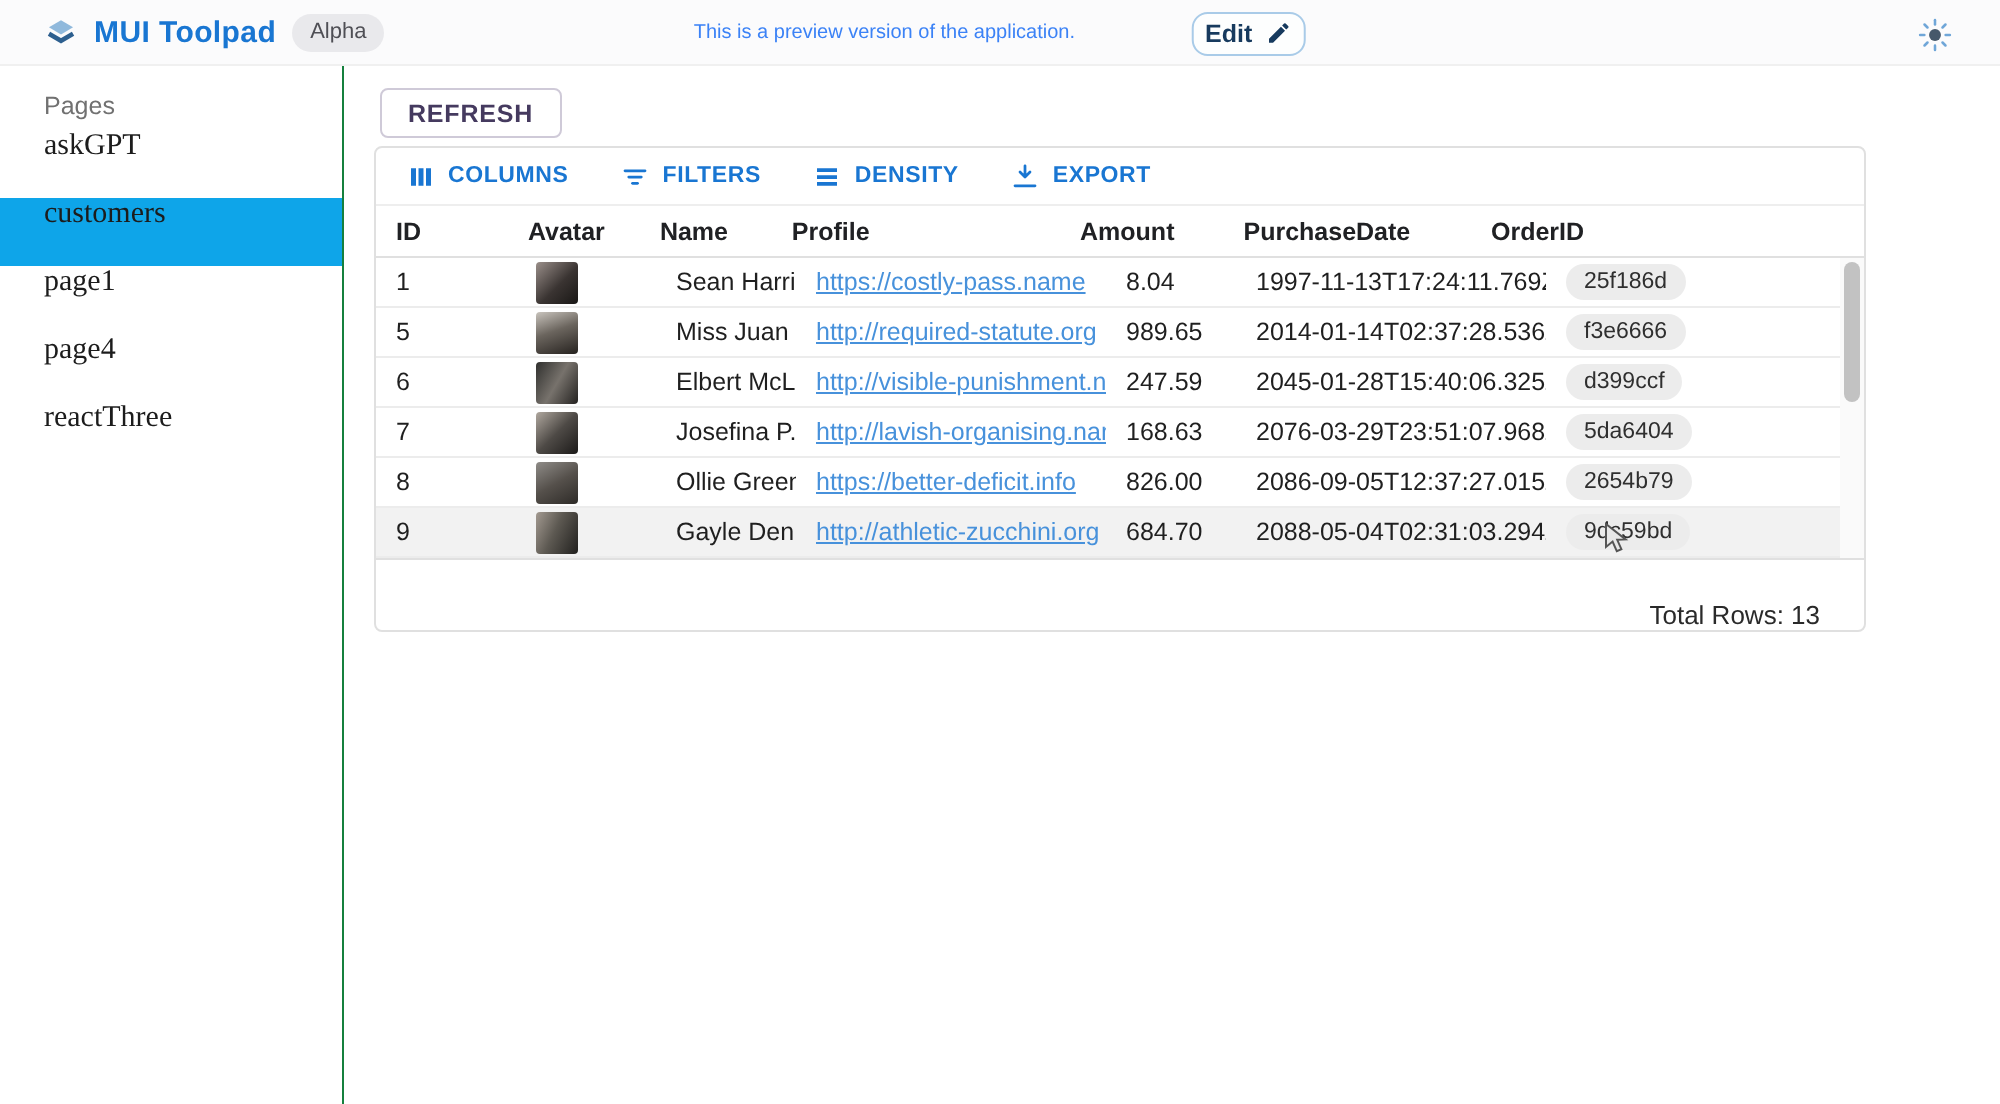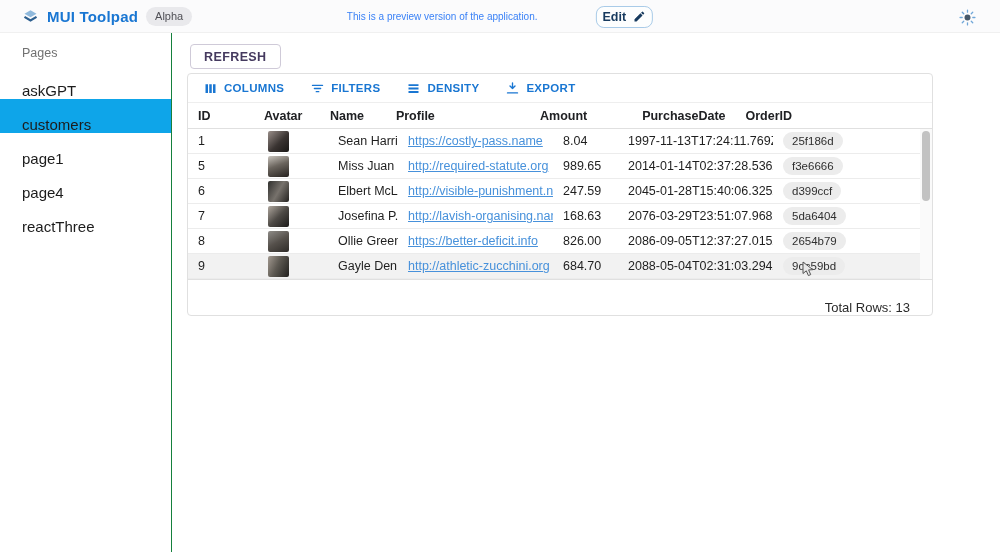--- a/index.html
+++ b/index.html
@@ -33,22 +33,22 @@
     background:transparent; border:none; cursor:pointer; display:flex; align-items:center; justify-content:center;
   }
 
   
   .sidebar {
     position:absolute; left:0; top:33px; width:172px; bottom:0;
     background:#ffffff; border-right:1px solid #15803d; padding-top:8px;
   }
   .section-label { color:#717171; font-size:12.5px; padding:5px 0 5px 22px; height:24px; }
   .nav-item {
-    height:34px; display:flex; align-items:flex-end; padding-left:22px;
-    font-size:15px; color:#1c1c1c; cursor:pointer;
+    height:34px; display:flex; align-items:flex-start; padding-left:22px;
+    font-size:15px; color:#1c1c1c; cursor:pointer;font-family:Liberation Serif, serif;
   }
   .nav-item.selected { background:#0ea5e9; }
 
   
   .main { position:absolute; left:172px; top:33px; right:0; bottom:0; background:#ffffff;text-decoration:underline; }
   .refresh-btn {
     position:absolute; left:18px; top:11px; height:25px; padding:0 13px;
     background:#ffffff; border:1px solid #cfcad8; border-radius:4px;
     font-family:inherit; font-size:12.5px; font-weight:bold; letter-spacing:0.4px;
     color:#453a5f; cursor:pointer;
@@ -77,21 +77,21 @@
     height:25px; display:flex; align-items:center; width:785px;
     border-bottom:1px solid #ececec; font-size:12.5px; cursor:pointer; background:#ffffff;
   }
   .row.hover { background:#f2f2f2; }
   .cell { padding:0 10px; white-space:nowrap; overflow:hidden; }
   .c-id   { width:70px; }
   .c-av   { width:70px; display:flex; align-items:center; }
   .c-name { width:70px; }
   .c-prof { width:155px; }
   .c-amt  { width:65px; }
-  .c-date { width:155px; text-align:right; }
+  .c-date { width:155px; text-align:center; }
   .c-ord  { width:200px; }
   .hdr-filler { width:12px; }
   .link { color:#4791db; text-decoration:underline; cursor:pointer; }
   .chip {
     display:inline-block; background:#ececec; border-radius:9px; height:18px; line-height:18px;
     padding:0 9px; font-size:11.5px; color:#2f2f2f;
   }
   .avatar { width:21px; height:21px; border-radius:2px; display:inline-block; }
   .av0 { background:linear-gradient(135deg,#9a8f8a 0%,#3a3432 55%,#191715 100%); }
   .av1 { background:linear-gradient(160deg,#c9c4bd 0%,#6b655e 45%,#26221f 100%); }

